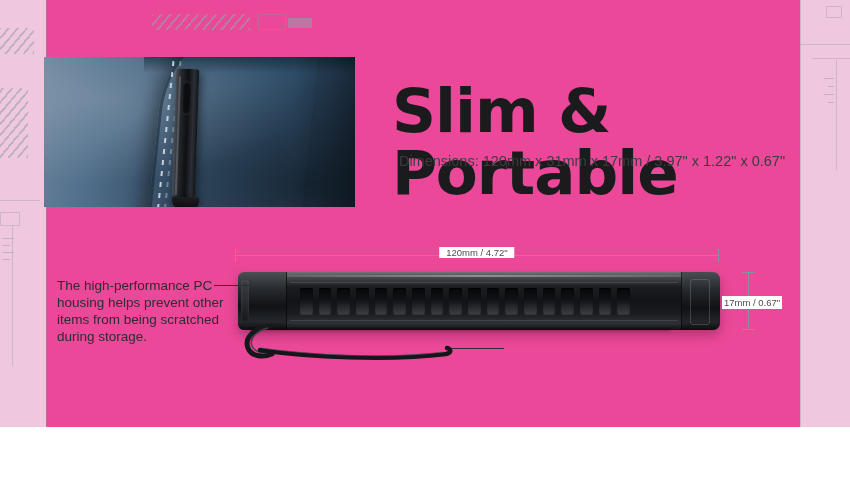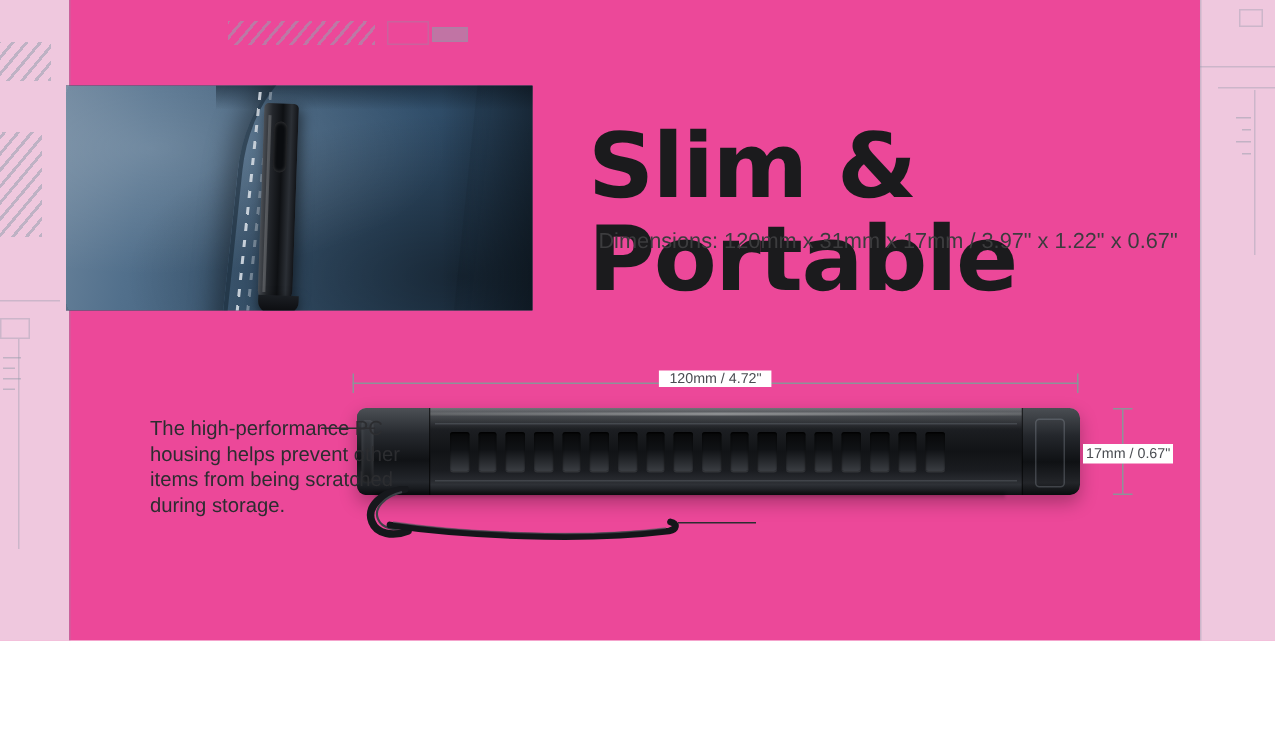--- a/index.html
+++ b/index.html
@@ -398,21 +398,20 @@
 
   
   .callout-left {
     position: absolute;
     left: 57px;
     top: 277px;
     width: 168px;
     font-size: 13.5px;
     line-height: 17px;
     color: #2c2d30;
-    margin-left: 43px;
   }
   .leader-left {
     position: absolute;
     left: 214px;
     top: 285px;
     width: 36px;
     height: 1px;
     background: #2c2d30;
   }
   .callout-right {

